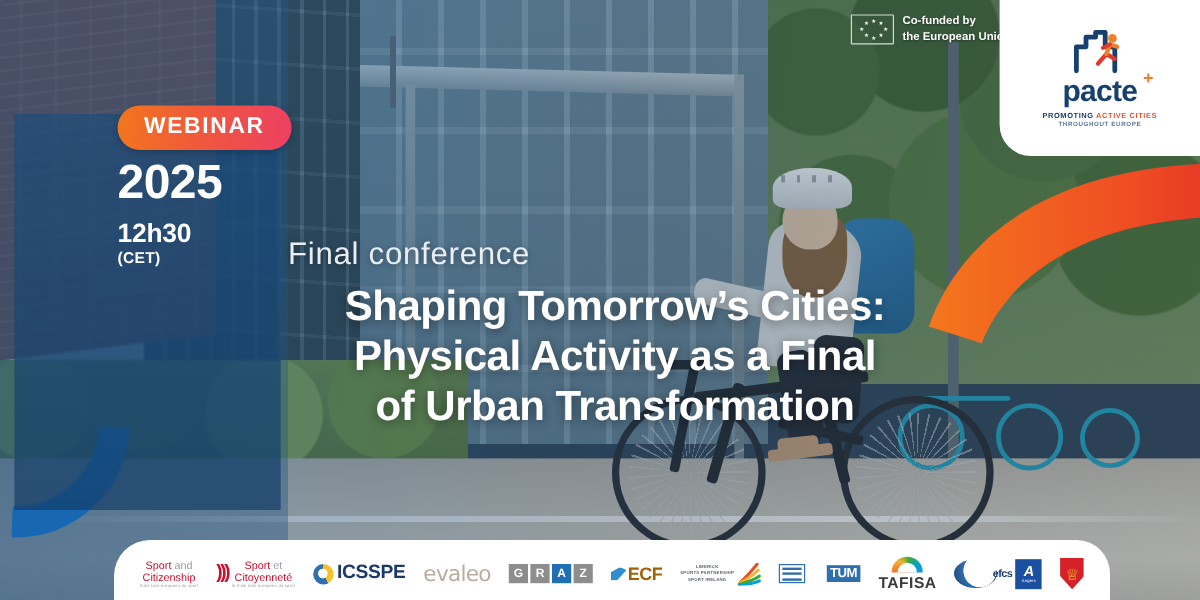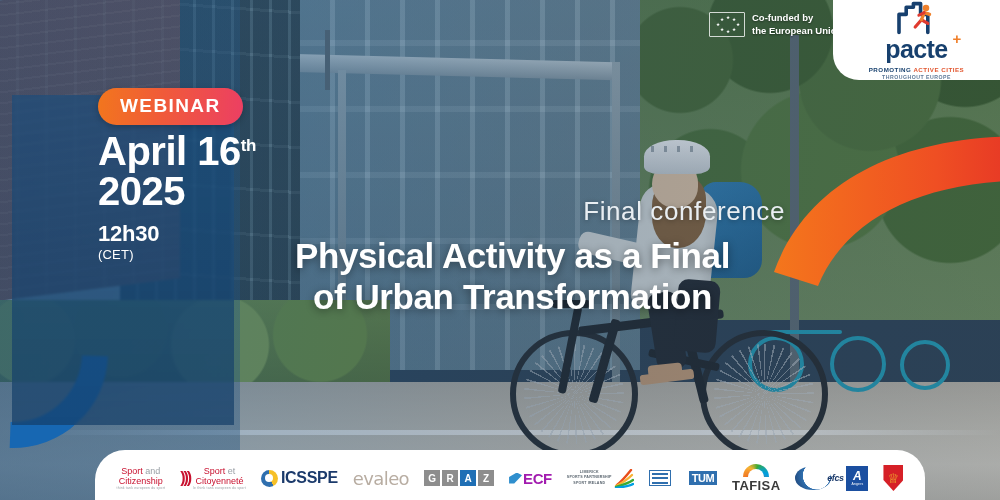--- a/index.html
+++ b/index.html
@@ -129,45 +129,45 @@
     padding:7px 22px 8px; border-radius:20px;
     background:linear-gradient(95deg,#f2761d 0%,#f05a3a 45%,#ec3f63 100%);
     color:#fff; font-weight:bold; font-size:19px; letter-spacing:1.4px;
     box-shadow:0 2px 6px rgba(0,0,0,.22);
   }
   .date-wrap { position:absolute; left:98px; top:132px; color:#fff; }
   .date-main { font-size:40px; font-weight:bold; line-height:.98; letter-spacing:-.5px; }
   .date-sup { font-size:17px; font-weight:bold; vertical-align:super; }
   .date-yr { font-size:40px; font-weight:bold; line-height:1.02; letter-spacing:-.5px; }
   .time-a, .time-b { font-size:22px; font-weight:bold; line-height:1.16; letter-spacing:-.2px; }
-  .tz { font-size:13px; font-weight:normal; letter-spacing:.2px; }
+  .tz { font-size:13px; font-weight:bold; letter-spacing:.2px; }
 
   
   .kicker {
-    position:absolute; left:240px; top:196px; width:545px; text-align:right;
+    position:absolute; left:240px; top:196px; width:545px; text-align:left;
     color:#e9eef2; font-size:26px; font-weight:300; letter-spacing:.6px;
     text-shadow:0 1px 5px rgba(0,0,0,.35);
   }
   .headline {
     position:absolute; left:230px; top:235px; width:565px; text-align:center;
     color:#fff; font-size:35px; font-weight:bold; line-height:1.18; letter-spacing:-.4px;
     text-shadow:0 2px 9px rgba(0,0,0,.42);
   }
 
   
   .eu { position:absolute; left:709px; top:12px; display:flex; align-items:center; gap:7px; }
   .eu-flag {
     width:36px; height:25px; border:1px solid rgba(255,255,255,.78); position:relative; border-radius:1px;
   }
   .eu-star { position:absolute; color:#fff; font-size:4.6px; line-height:1; }
   .eu-txt { color:#fff; font-size:9.5px; font-weight:bold; line-height:1.34; text-shadow:0 1px 2px rgba(0,0,0,.45); }
 
   
   .pacte-card {
-    position:absolute; left:833px; top:0; width:167px; height:80px;
+    position:absolute; left:833px; top:0; width:167px; height:130px;
     background:#fff; border-radius:0 0 0 26px;
     display:flex; flex-direction:column; align-items:center; justify-content:center; gap:1px;
   }
   .pacte-word { font-size:25px; font-weight:bold; color:#17406e; letter-spacing:-.6px; line-height:1; position:relative; }
   .pacte-plus { color:#f07f2a; font-size:15px; position:absolute; top:-6px; right:-13px; font-weight:bold; }
   .pacte-tag1 { font-size:6.2px; font-weight:bold; color:#17406e; letter-spacing:.5px; margin-top:3px; }
   .pacte-tag1 em { color:#e2562f; font-style:normal; }
   .pacte-tag2 { font-size:5.2px; font-weight:bold; color:#5d7897; letter-spacing:.5px; }
 
   
@@ -188,21 +188,21 @@
     background:conic-gradient(#f6c027 0 42%, #2f6fae 42% 100%); position:relative; }
   .ics-mark::after{ content:""; position:absolute; inset:4.5px; border-radius:50%; background:#fff; }
 
   .evaleo { font-size:18px; color:#b8ada2; letter-spacing:-.6px; font-family:"DejaVu Sans", sans-serif; }
 
   .graz { display:flex; gap:2px; }
   .graz i { font-style:normal; width:16px; height:16px; display:flex; align-items:center; justify-content:center;
     font-size:10px; font-weight:bold; color:#fff; background:#8d8d8d; }
   .graz i.b { background:#1f6fb5; }
 
-  .ecf { font-size:15px; font-weight:bold; color:#a21caf; letter-spacing:-.4px; }
+  .ecf { font-size:15px; font-weight:bold; color:#a16207; letter-spacing:-.4px; }
   .ecf-m { width:13px; height:11px; background:#2f8fce;
     clip-path:polygon(0 40%,60% 0,100% 25%,40% 100%,0 100%); }
 
   .sp-txt { font-size:3.6px; font-weight:bold; color:#5b6670; letter-spacing:.2px; text-align:center; line-height:1.5; }
   .sp-swoosh { width:20px; height:19px; position:relative; }
 
   .tum { display:flex; align-items:center; gap:18px; }
   .tum-l { width:22px; height:16px; background:#fff; border:1px solid #2f6fae; }
   .tum-l b { display:block; height:2px; margin:2.2px 2px; background:#2f6fae; }
   .tum-r { background:#2f6fae; color:#fff; font-size:11px; font-weight:bold; padding:1px 3px; letter-spacing:-.5px; }
@@ -210,21 +210,21 @@
   .tafisa { text-align:center; }
   .taf-m { width:26px; height:13px; margin:0 auto 1px;
     background:conic-gradient(from 200deg,#e94e1b,#f9b233,#3aaa35,#009fe3,#e94e1b);
     border-radius:13px 13px 0 0; position:relative; }
   .taf-m::after{ content:""; position:absolute; left:5px; right:5px; bottom:0; top:5px; background:#fff; border-radius:9px 9px 0 0; }
   .taf-t { font-size:13px; font-weight:bold; color:#3a3a3a; letter-spacing:.4px; }
 
   .efcs { width:36px; height:24px; border-radius:50%;
     background:radial-gradient(circle at 60% 40%,#fff 52%,#2f6fae 54%,#1b3a6b 100%);
     display:flex; align-items:center; justify-content:center; }
-  .efcs b { font-size:9px; color:#1b3a6b; font-style:italic; letter-spacing:-.4px;margin-left:44px; }
+  .efcs b { font-size:9px; color:#1b3a6b; letter-spacing:-.4px;margin-left:44px; }
 
   .angers { width:22px; height:25px; background:#1b4fa0; display:flex; align-items:center; justify-content:center;
     flex-direction:column; color:#fff; }
   .angers i { font-style:italic; font-weight:bold; font-size:12px; line-height:1; }
   .angers u { text-decoration:none; font-size:3.4px; letter-spacing:.2px; }
 
   .crest { width:20px; height:26px; background:#d62027;
     clip-path:polygon(0 0,100% 0,100% 58%,50% 100%,0 58%);
     display:flex; align-items:center; justify-content:center; color:#f2c230; font-size:13px; line-height:1; }
 </style>
@@ -325,31 +325,29 @@
     <div class="pacte-tag1">
       <span>PROMOTING </span><em>ACTIVE CITIES</em>
     </div>
     <div class="pacte-tag2">THROUGHOUT EUROPE</div>
   </div>
 
   <div class="panel"></div>
   <div class="badge">WEBINAR</div>
 
   <div class="date-wrap">
-    <div class="date-main">
-      <span>April 16</span><span class="date-sup">th</span>
-    </div>
     <div class="date-yr">2025</div>
     <div style="height:9px;"></div>
     <div class="time-b">12h30</div>
     <div class="tz">(CET)</div>
   </div>
 
   <div class="kicker">Final conference</div>
   <div class="headline">
+    <div>Shaping Tomorrow’s Cities:</div>
     <div>Physical Activity as a Final</div>
     <div>of Urban Transformation</div>
   </div>
 
   <div class="logobar">
 
     <div class="lg">
       <div class="sc-blk">
         <div><span>Sport</span> <span class="g">and</span></div>
         <div>Citizenship</div>

